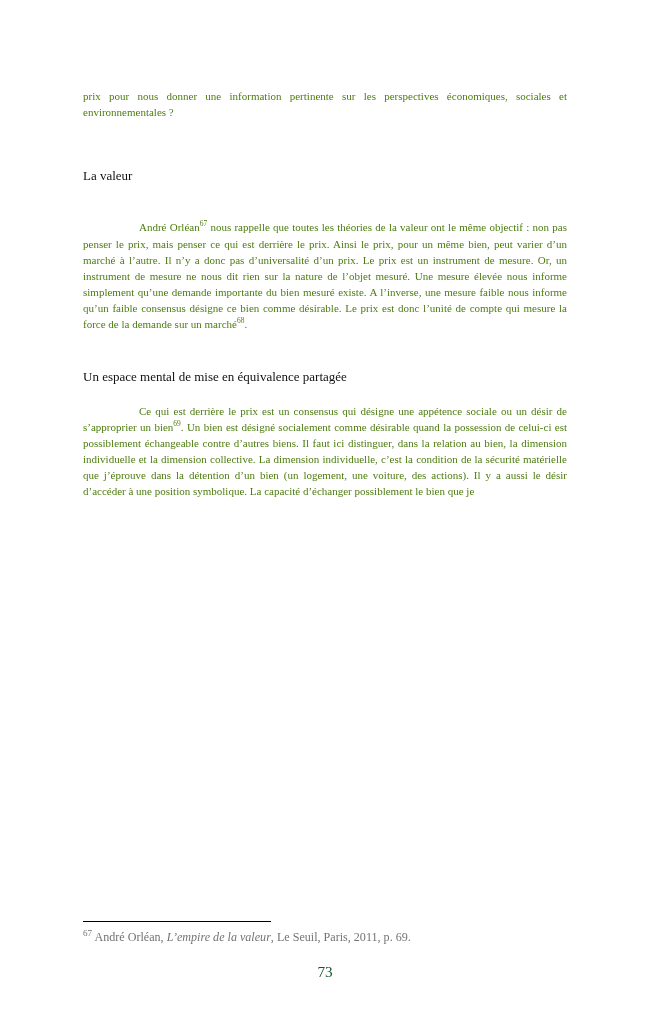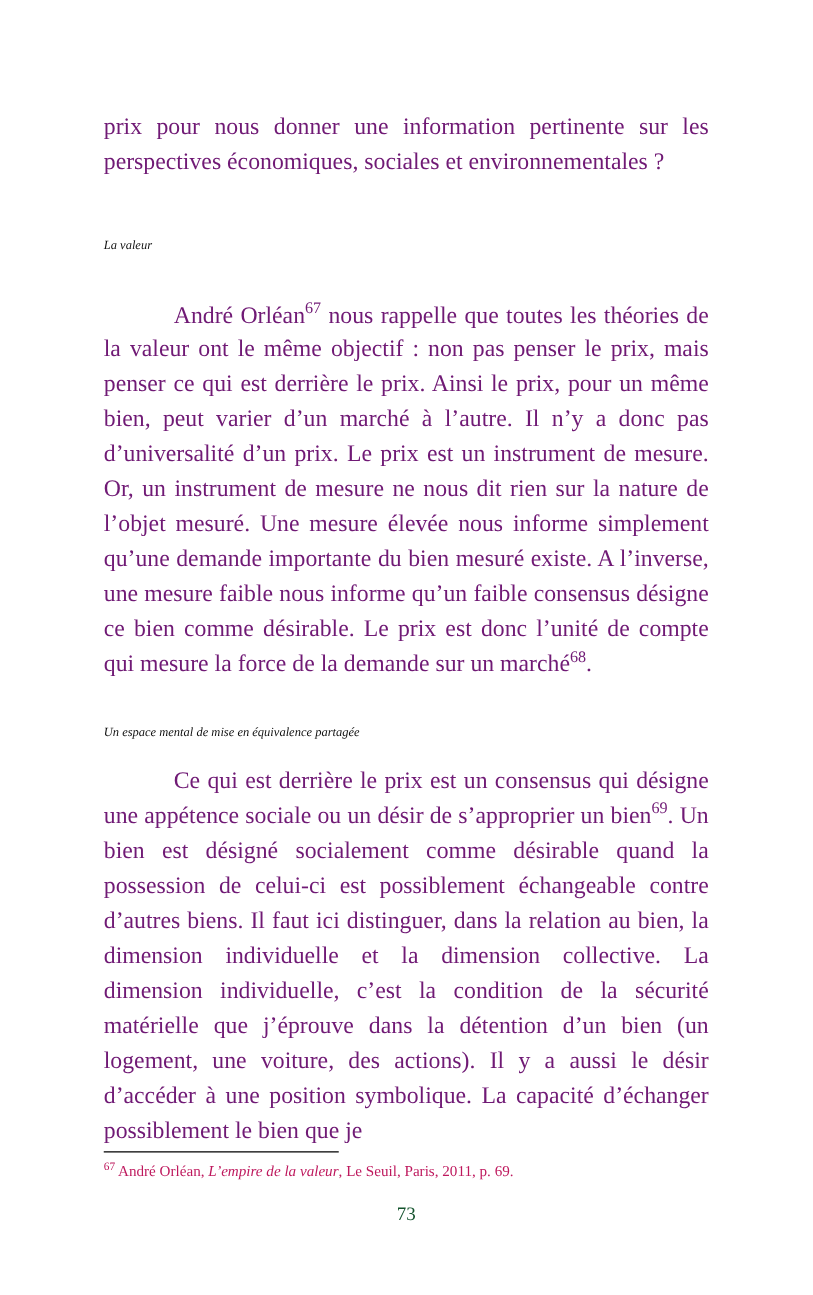--- a/index.html
+++ b/index.html
@@ -13,41 +13,40 @@
   .page {
     width: 650px;
     height: 1036px;
     background: #ffffff;
     position: relative;
     box-sizing: border-box;
     padding: 88px 83px 20px 83px;
     overflow: hidden;
   }
   .para {
-    font-size: 19px;
+    font-size: 11px;
     line-height: 1.47;
     text-align: justify;
     text-justify: inter-word;
-    color: #701a75;
+    color: #4d7c0f;
     margin: 0;
     hyphens: none;
   }
   .para.indent {
     text-indent: 56px;
   }
   .gap-small { height: 17px; }
   .gap-med { height: 34px; }
   .gap-large { height: 46px; }
   .heading {
-    font-size: 10px;
+    font-size: 13px;
     line-height: 1.47;
     color: #111;
     margin: 0;
     text-align: left;
-    font-style: italic;
   }
   sup {
     font-size: 0.68em;
     vertical-align: super;
     line-height: 0;
   }
   .footnote-rule {
     width: 188px;
     height: 1px;
     background: #000;
@@ -56,21 +55,21 @@
   }
   .footnotes {
     position: absolute;
     left: 83px;
     right: 83px;
     bottom: 90px;
   }
   .fn {
     font-size: 12.1px;
     line-height: 1.42;
-    color: #be185d;
+    color: #737373;
     text-align: justify;
     margin: 0;
   }
   .fn sup {
     font-size: 0.75em;
   }
   .fn i { font-style: italic; }
   .page-number {
     position: absolute;
     bottom: 55px;

